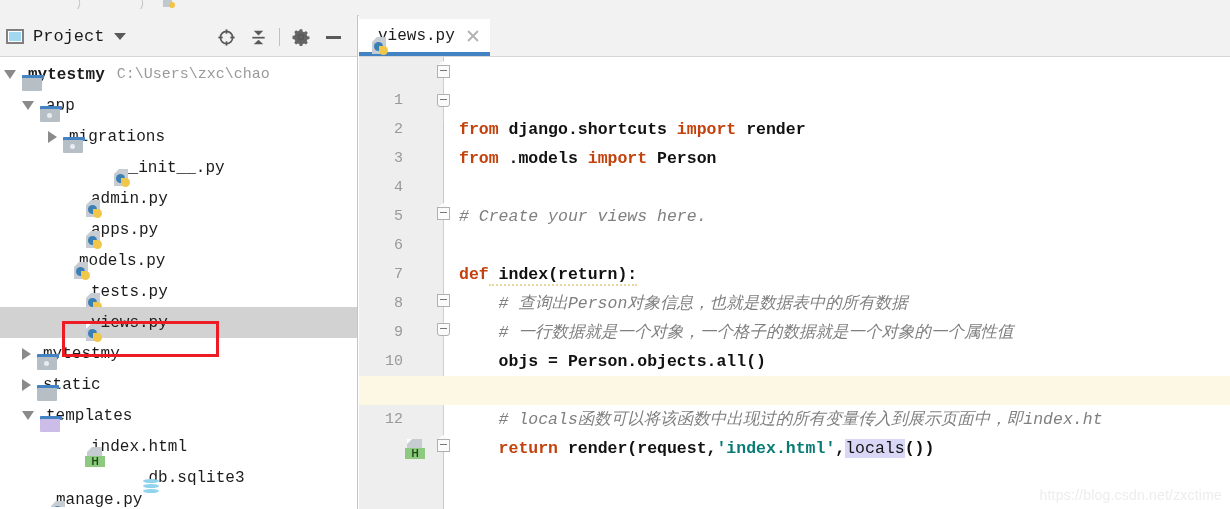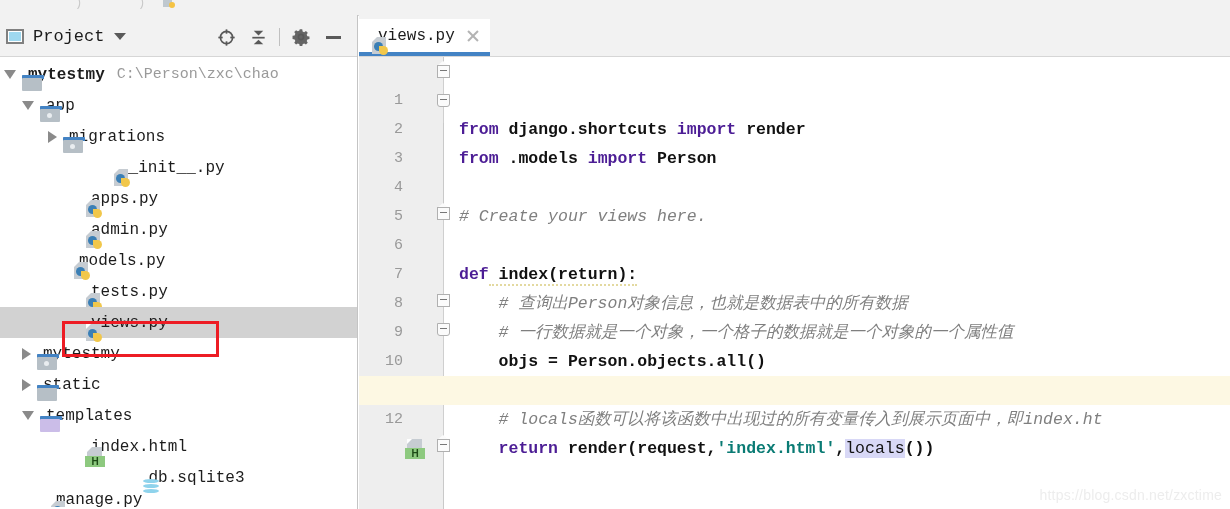--- a/index.html
+++ b/index.html
@@ -345,21 +345,21 @@
     color: #999999;
     font-family: "Liberation Mono", monospace;
     font-size: 15px;
   }
   .code {
     position: absolute;
     left: 100px;
     right: 0;
     color: #000000;
   }
-  .kw   { color: #4c1d95; font-weight: bold; }
+  .kw   { color: #c2410c; font-weight: bold; }
   .cmt  { color: #7f7f7f; font-style: italic; }
   .str  { color: #0a7b74; font-weight: bold; }
   .plain{ color: #111111; font-weight: bold; }
   .hlword {
     background: #d8d8f6;
     color: #111111;
   }
   .squig {
     border-bottom: 2px dotted #e3d9a0;
   }
@@ -463,21 +463,21 @@
     </div>
 
     <div class="tree">
 
       <div class="row" style="padding-left:4px;">
         <span class="arrow down"></span>
         <span class="nodeicon">
           <span class="folder"><span class="tab"></span><span class="body"></span></span>
         </span>
         <span class="label bold">mytestmy</span>
-        <span class="path">C:\Person\zxc\chao</span>
+        <span class="path">C:\Users\zxc\chao</span>
       </div>
 
       <div class="row" style="padding-left:22px;">
         <span class="arrow down"></span>
         <span class="nodeicon">
           <span class="folder"><span class="tab"></span><span class="body"></span><span class="dot"></span></span>
         </span>
         <span class="label">app</span>
       </div>
 
@@ -495,29 +495,29 @@
           <span class="pyfile"><span class="sheet"></span><span class="fold"></span><span class="snake-b"></span><span class="snake-y"></span></span>
         </span>
         <span class="label">__init__.py</span>
       </div>
 
       <div class="row" style="padding-left:70px;">
         <span class="arrow none"></span>
         <span class="nodeicon">
           <span class="pyfile"><span class="sheet"></span><span class="fold"></span><span class="snake-b"></span><span class="snake-y"></span></span>
         </span>
-        <span class="label">apps.py</span>
+        <span class="label">admin.py</span>
       </div>
 
       <div class="row" style="padding-left:70px;">
         <span class="arrow none"></span>
         <span class="nodeicon">
           <span class="pyfile"><span class="sheet"></span><span class="fold"></span><span class="snake-b"></span><span class="snake-y"></span></span>
         </span>
-        <span class="label">admin.py</span>
+        <span class="label">apps.py</span>
       </div>
 
       <div class="row" style="padding-left:58px;">
         <span class="arrow none"></span>
         <span class="nodeicon">
           <span class="pyfile"><span class="sheet"></span><span class="fold"></span><span class="snake-b"></span><span class="snake-y"></span></span>
         </span>
         <span class="label">models.py</span>
       </div>
 

